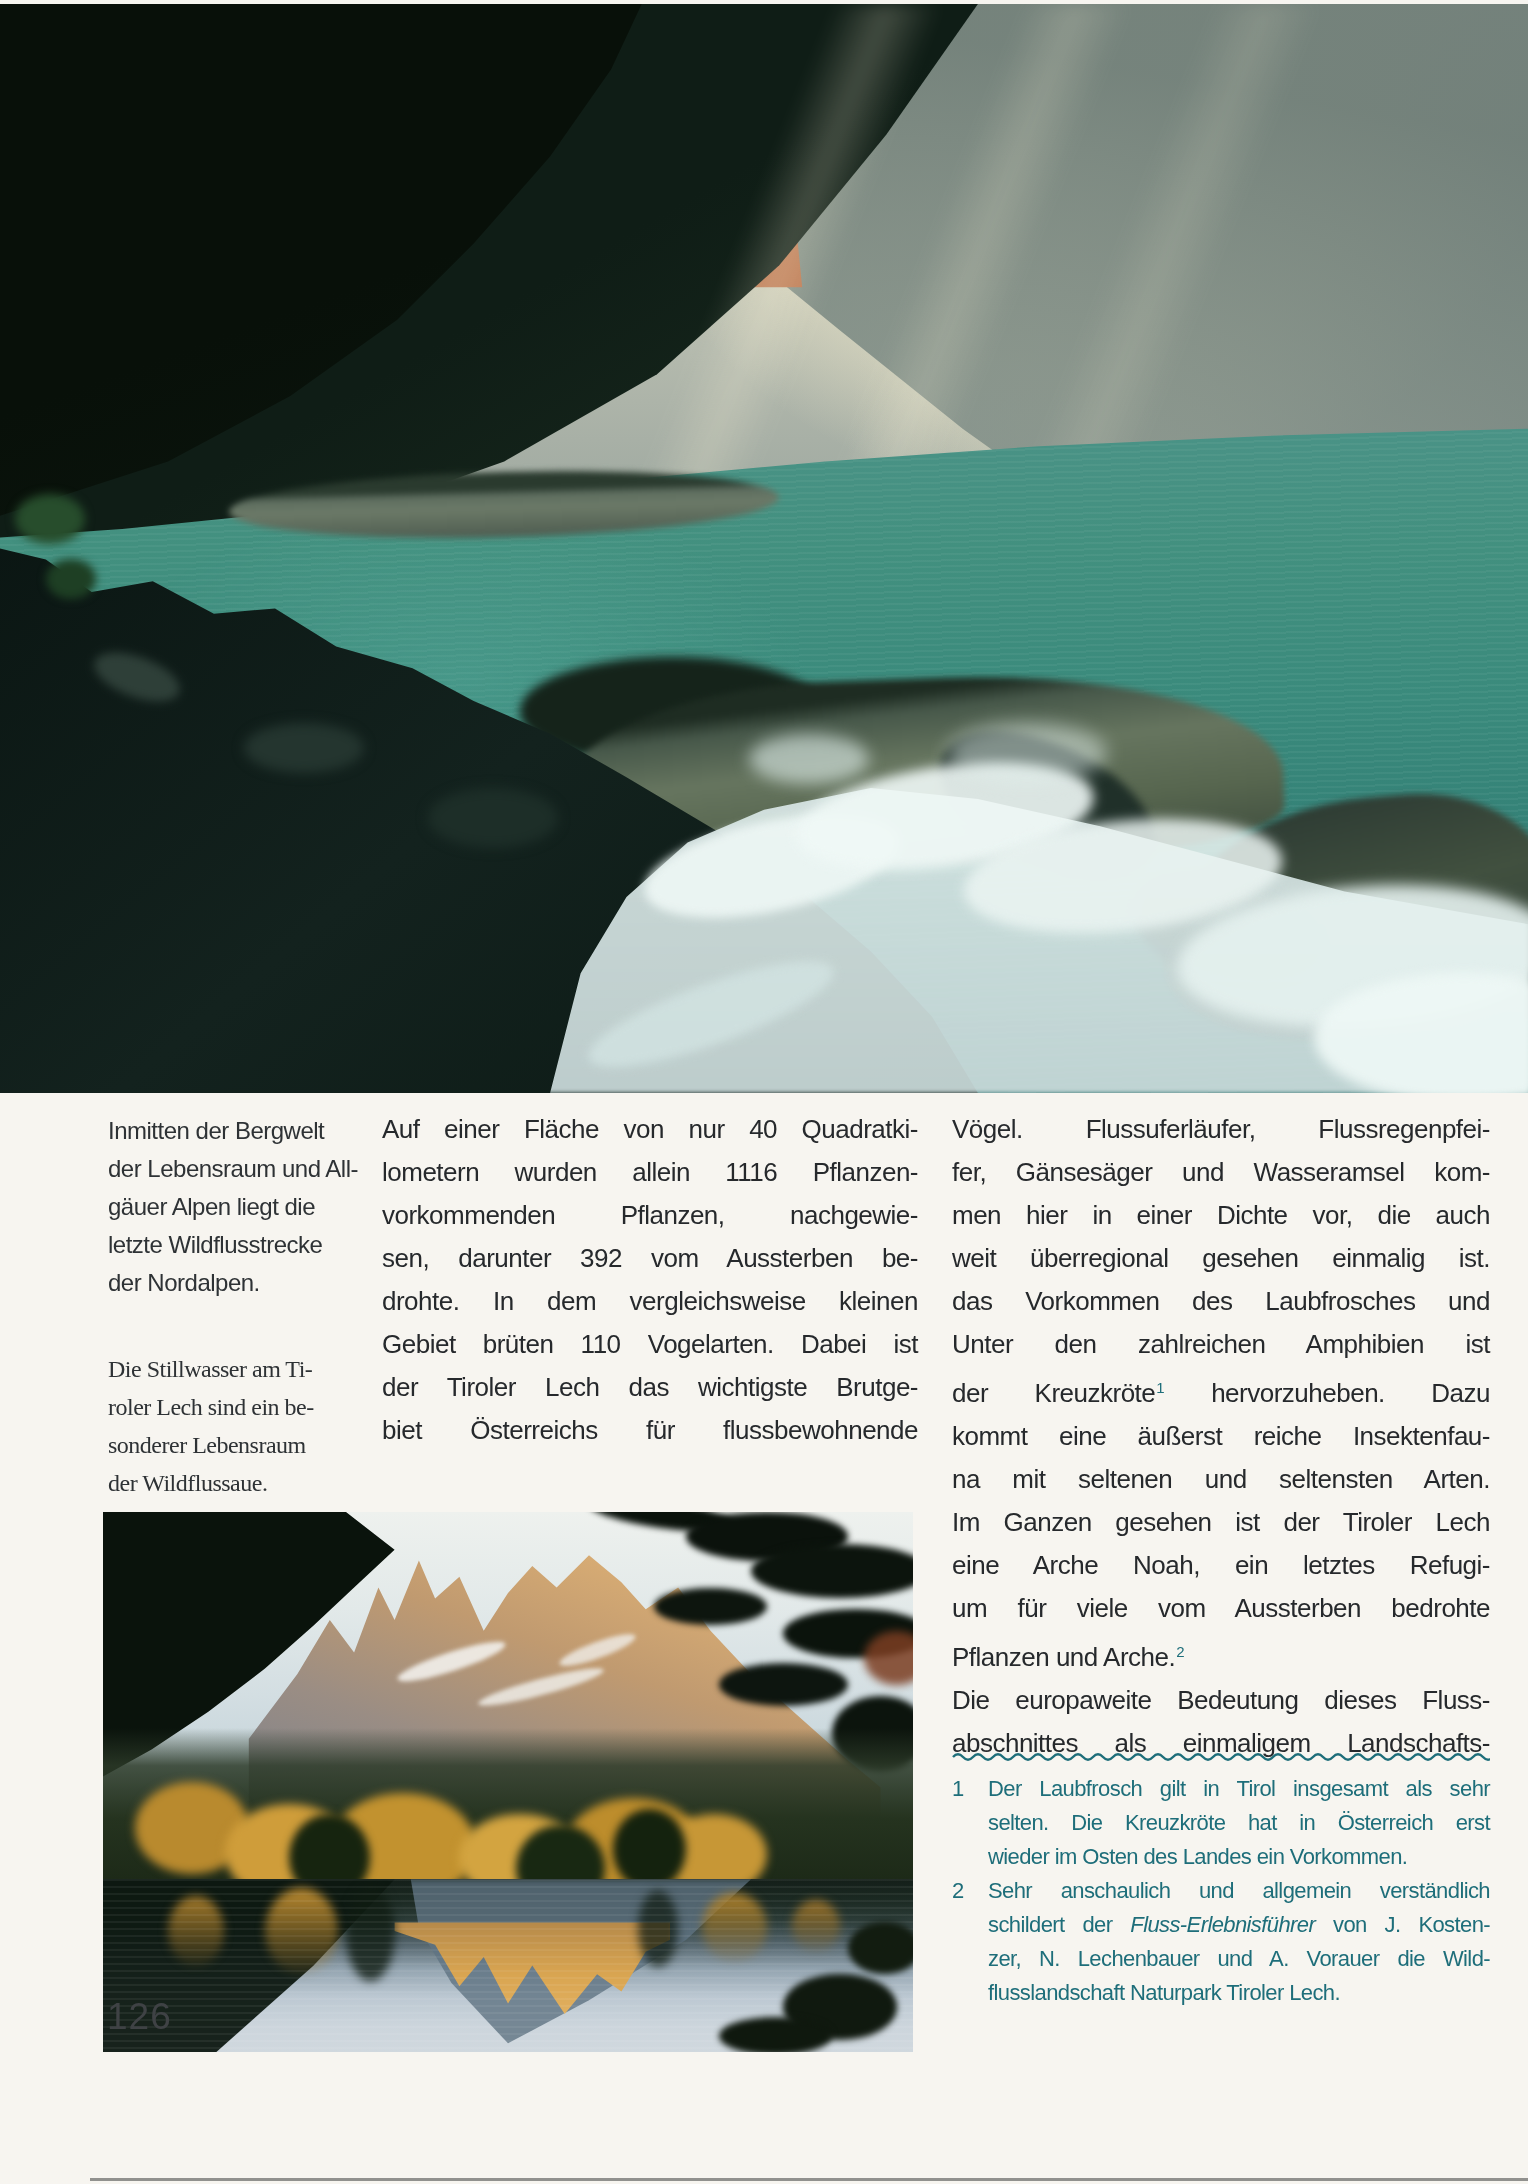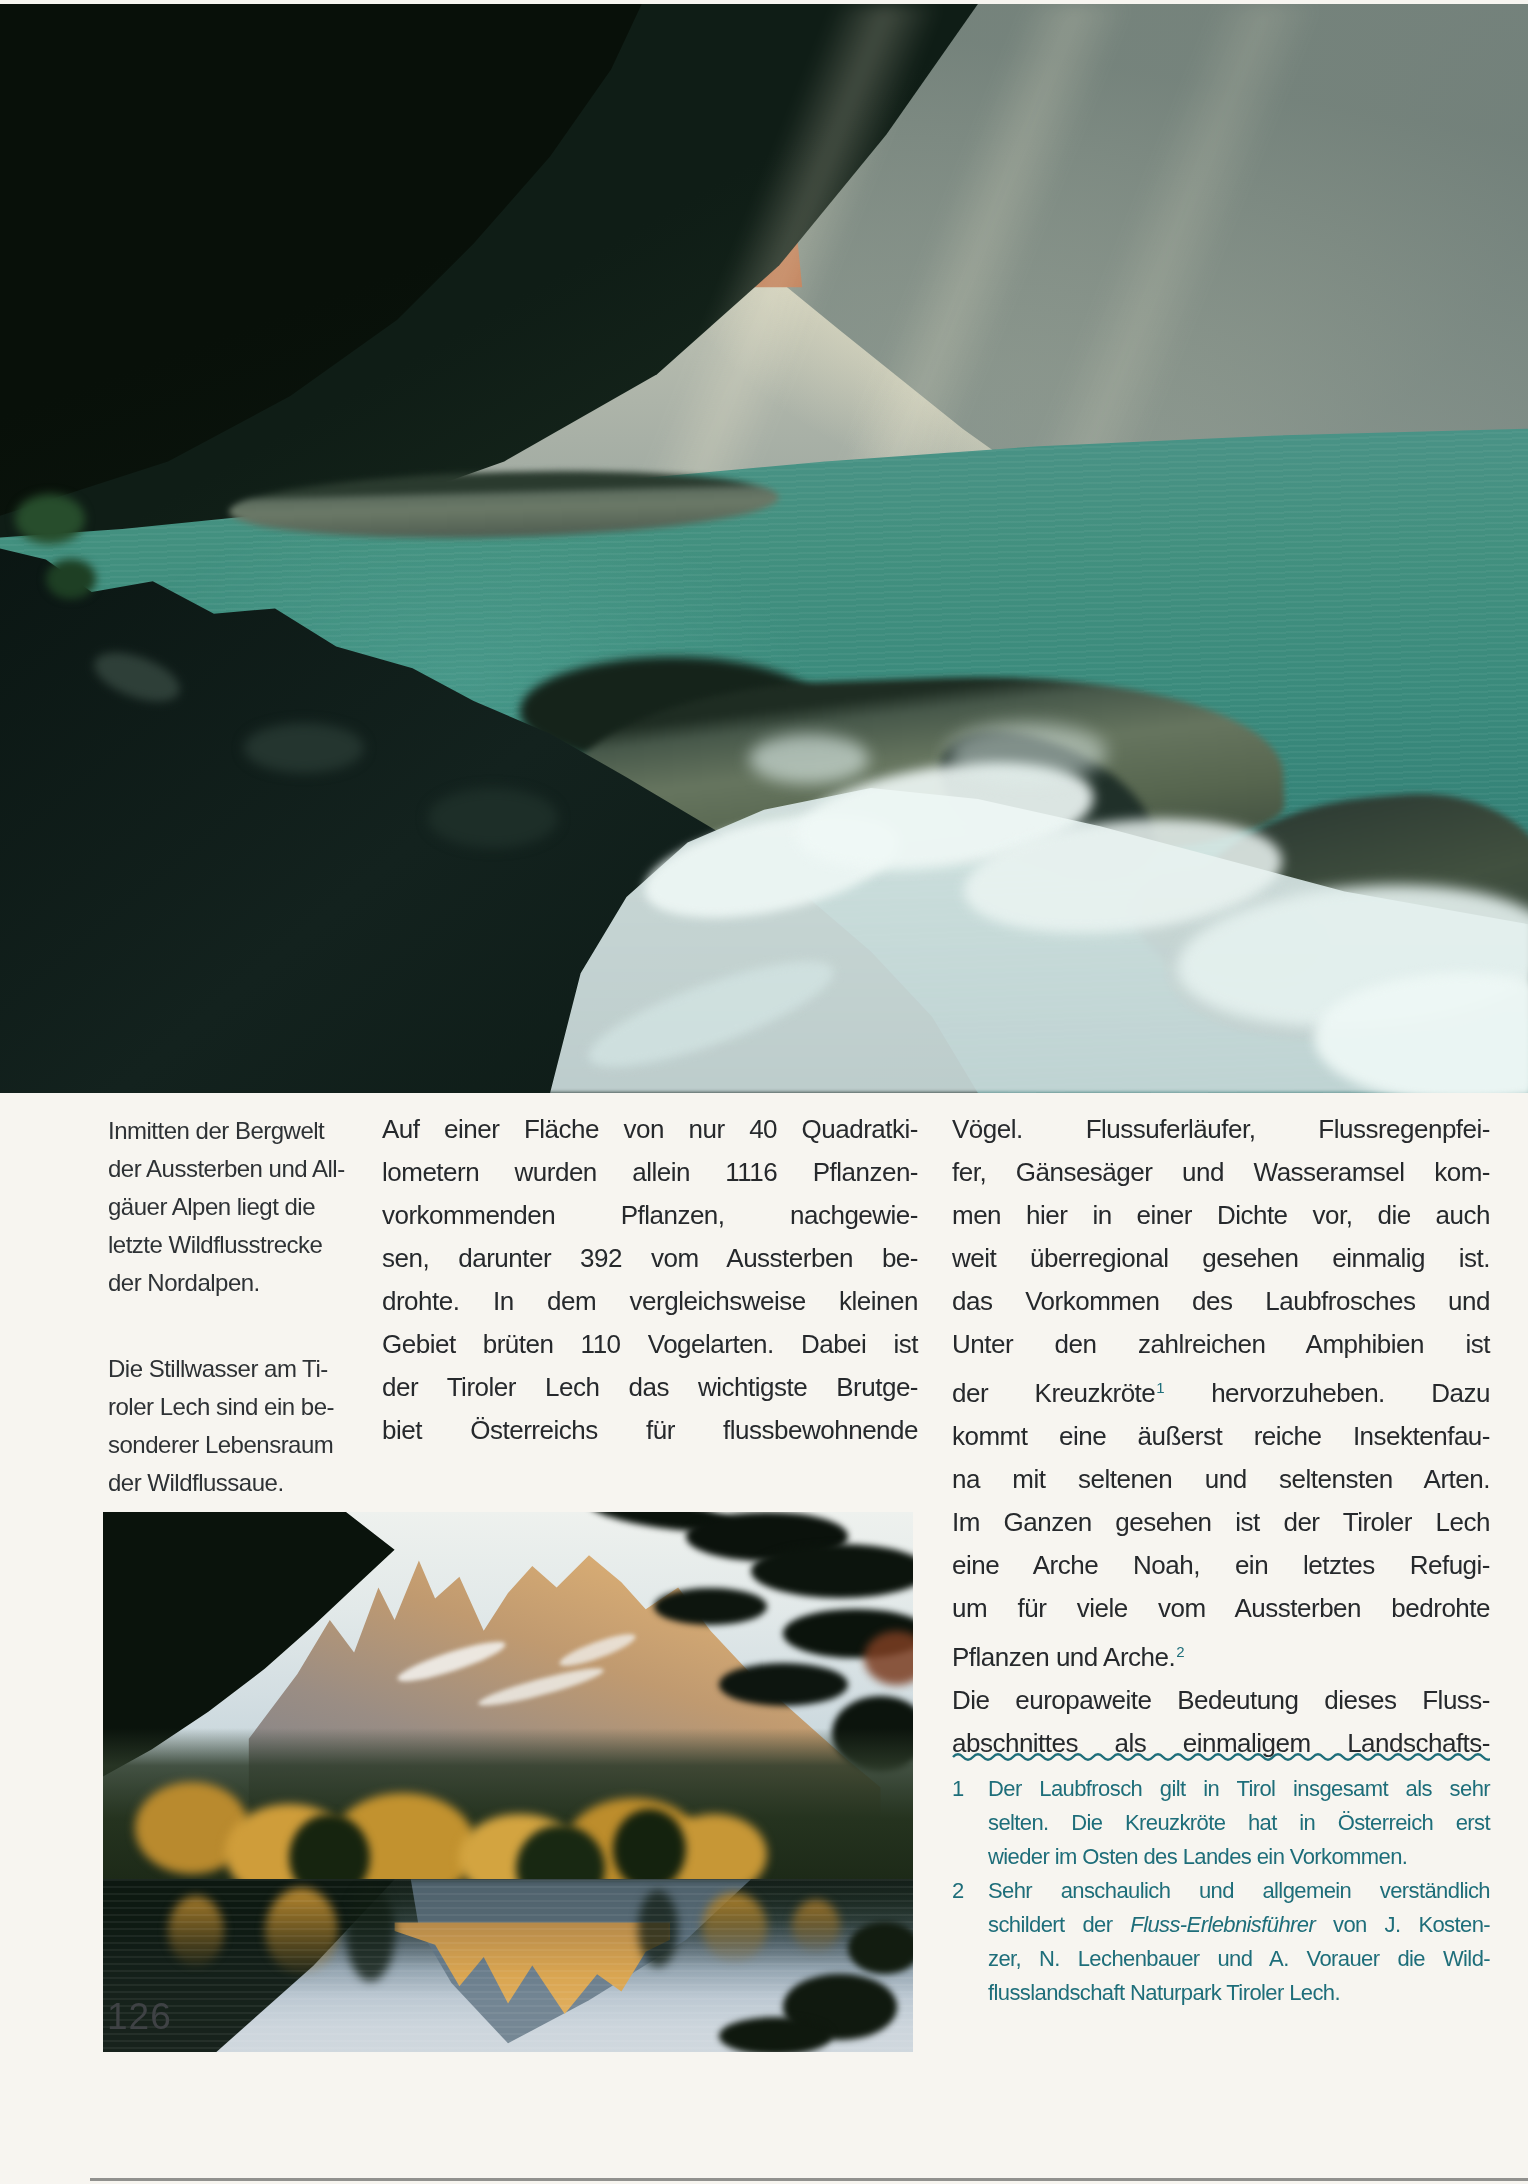--- a/index.html
+++ b/index.html
@@ -9,21 +9,21 @@
   *{box-sizing:border-box; margin:0; padding:0;}
   html,body{background:#e8e6e1;}
   body{width:1528px; height:2184px; position:relative; font-family:"Liberation Sans","DejaVu Sans",sans-serif;}
   .page{position:absolute; inset:0; background:var(--paper); overflow:hidden;}
   .blob{position:absolute; border-radius:50%;}
 
   
   .caption{position:absolute; left:108px; width:265px; color:var(--caption-ink);
            font-size:24px; line-height:38px; letter-spacing:-0.5px;}
   .caption .tline{text-align:left; white-space:nowrap;}
-  #cap1{top:1112px;} #cap2{top:1350px;}
+  #cap1{top:1112px;} #cap2{top:1350px;font-family:Liberation Serif, serif;}
 
   .bodycol{position:absolute; top:1108px; color:var(--ink);
            font-size:26px; line-height:43px; letter-spacing:-0.5px;}
   #col1{left:382px; width:536px;}
   #col2{left:952px; width:538px;}
   .bodycol .tline,.fn .tline{text-align:justify; text-align-last:justify;}
   .bodycol .tline.end,.fn .tline.end{text-align-last:left;}
 
   .seg-sup{color:var(--accent-teal); font-size:15px; vertical-align:9px; letter-spacing:0; margin-left:1px;}
   .seg-i{font-style:italic;}
@@ -133,21 +133,21 @@
     <div class="blob" style="left:63%;top:75%;width:320px;height:110px;filter:blur(6px);transform:rotate(-6deg);background:rgba(235,244,242,.85);"></div>
     <div class="blob" style="left:77%;top:81%;width:380px;height:140px;filter:blur(7px);transform:rotate(-4deg);background:rgba(230,242,240,.9);"></div>
     <div class="blob" style="left:86%;top:89%;width:300px;height:130px;filter:blur(6px);background:rgba(238,247,245,.92);"></div>
     <div class="blob" style="left:49%;top:67%;width:120px;height:50px;filter:blur(8px);background:rgba(225,240,236,.6);"></div>
     <div class="blob" style="left:62%;top:66%;width:160px;height:60px;filter:blur(9px);background:rgba(225,240,236,.5);"></div>
     <div class="blob" style="left:38%;top:90%;width:260px;height:60px;filter:blur(5px);transform:rotate(-20deg);background:rgba(210,228,226,.8);"></div>
   </div>
 
   <div class="caption" id="cap1">
       <div class="tline">Inmitten der Bergwelt</div>
-      <div class="tline">der Aussterben und All-</div>
+      <div class="tline">der Lebensraum und All-</div>
       <div class="tline">gäuer Alpen liegt die</div>
       <div class="tline">letzte Wildflusstrecke</div>
       <div class="tline">der Nordalpen.</div>
     </div>
   <div class="caption" id="cap2">
       <div class="tline">Die Stillwasser am Ti-</div>
       <div class="tline">roler Lech sind ein be-</div>
       <div class="tline">sonderer Lebensraum</div>
       <div class="tline">der Wildflussaue.</div>
     </div>

